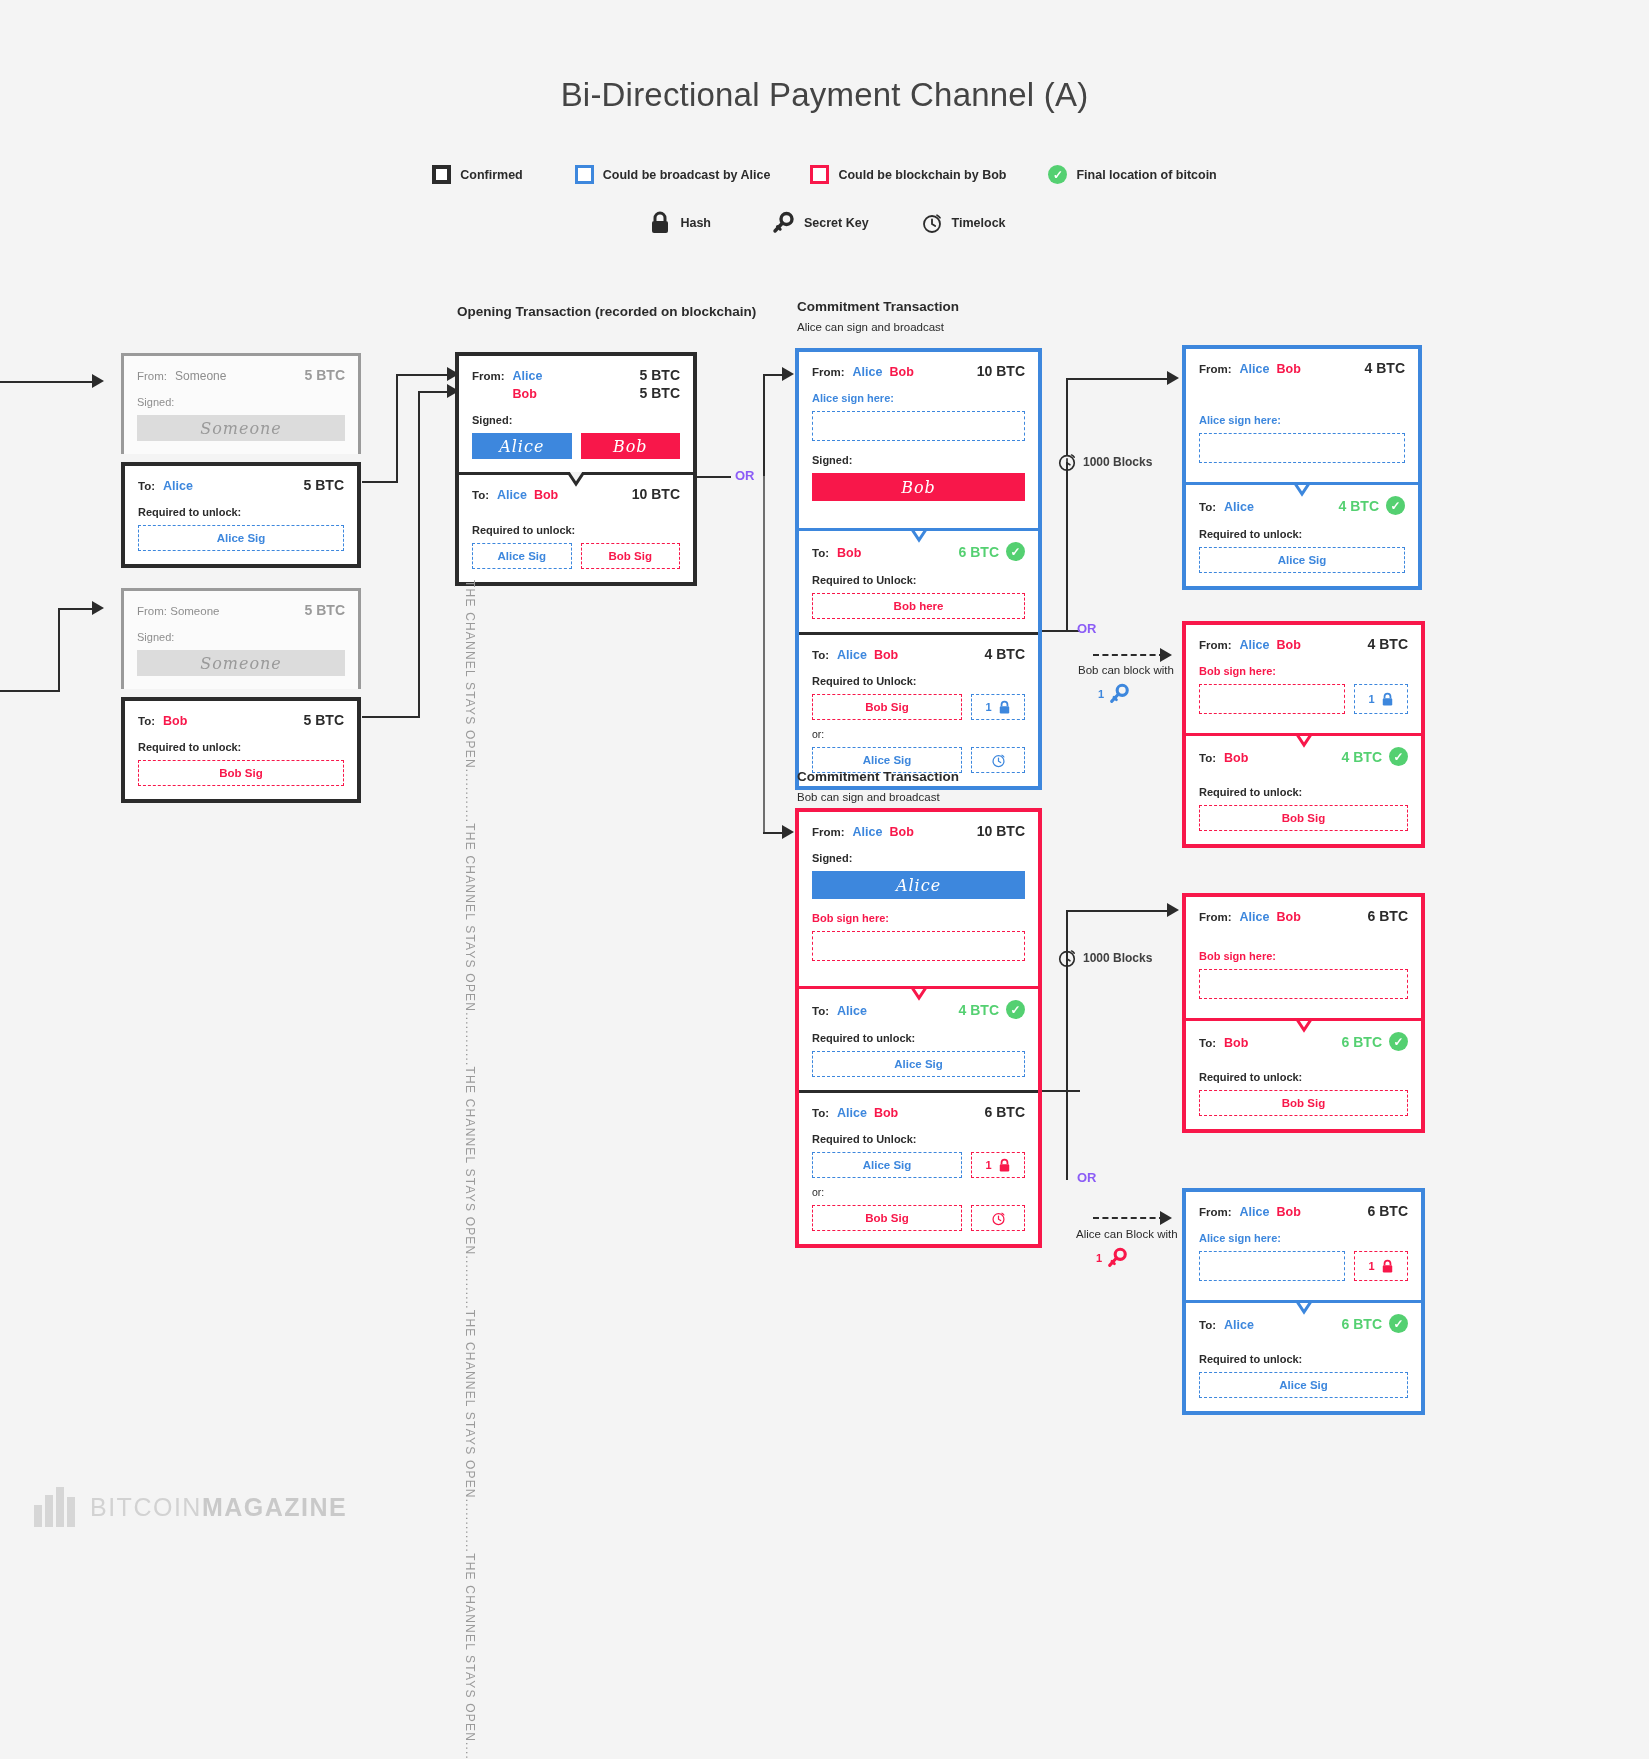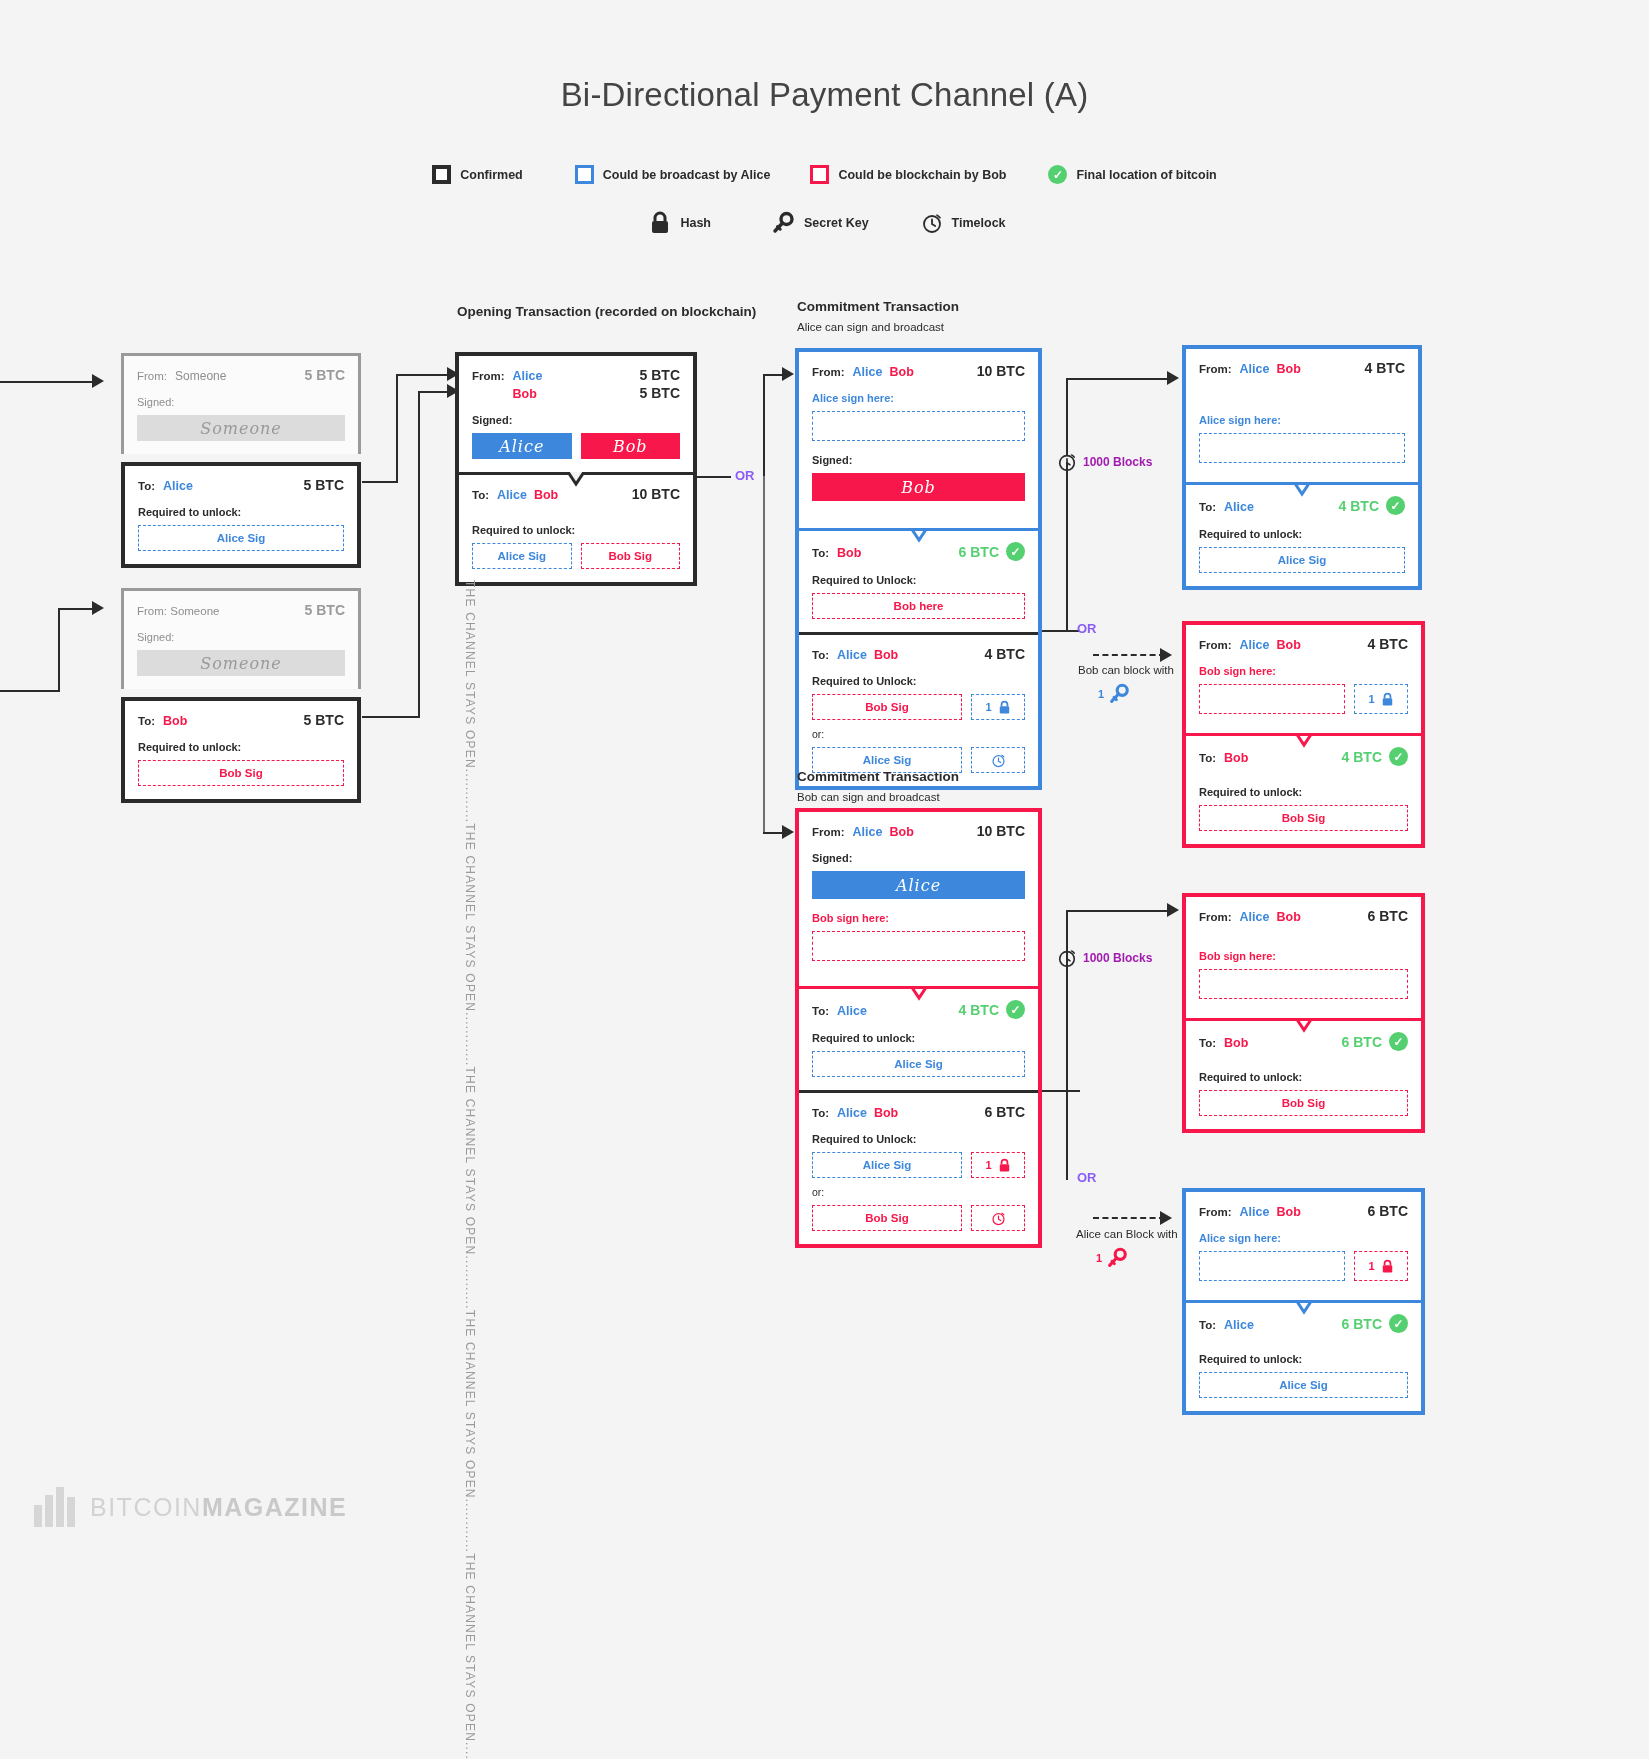--- a/index.html
+++ b/index.html
@@ -111,21 +111,21 @@
   .arrowhead {
     position:absolute; width:0; height:0;
     border-top:7px solid transparent; border-bottom:7px solid transparent;
     border-left:12px solid #2b2b2b;
   }
   .dashln {
     position:absolute; height:0;
     border-top:2px dashed #2b2b2b;
   }
   .or-lbl { position:absolute; font-size:13px; font-weight:700; color:#8b5cf6; }
-  .blocks-lbl { position:absolute; font-size:12px; font-weight:700; color:#a21caf; }
+  .blocks-lbl { position:absolute; font-size:12px; font-weight:700; color:#404040; }
   .note { position:absolute; font-size:11.5px; color:#2b2b2b; }
 
   
   #channel-open {
     position:absolute; left:447px; top:580px;
     width:30px; height:1180px;
     writing-mode:vertical-rl;
     font-size:12px; letter-spacing:1.2px; color:#9a9a9a;
     white-space:nowrap; overflow:hidden;
   }

